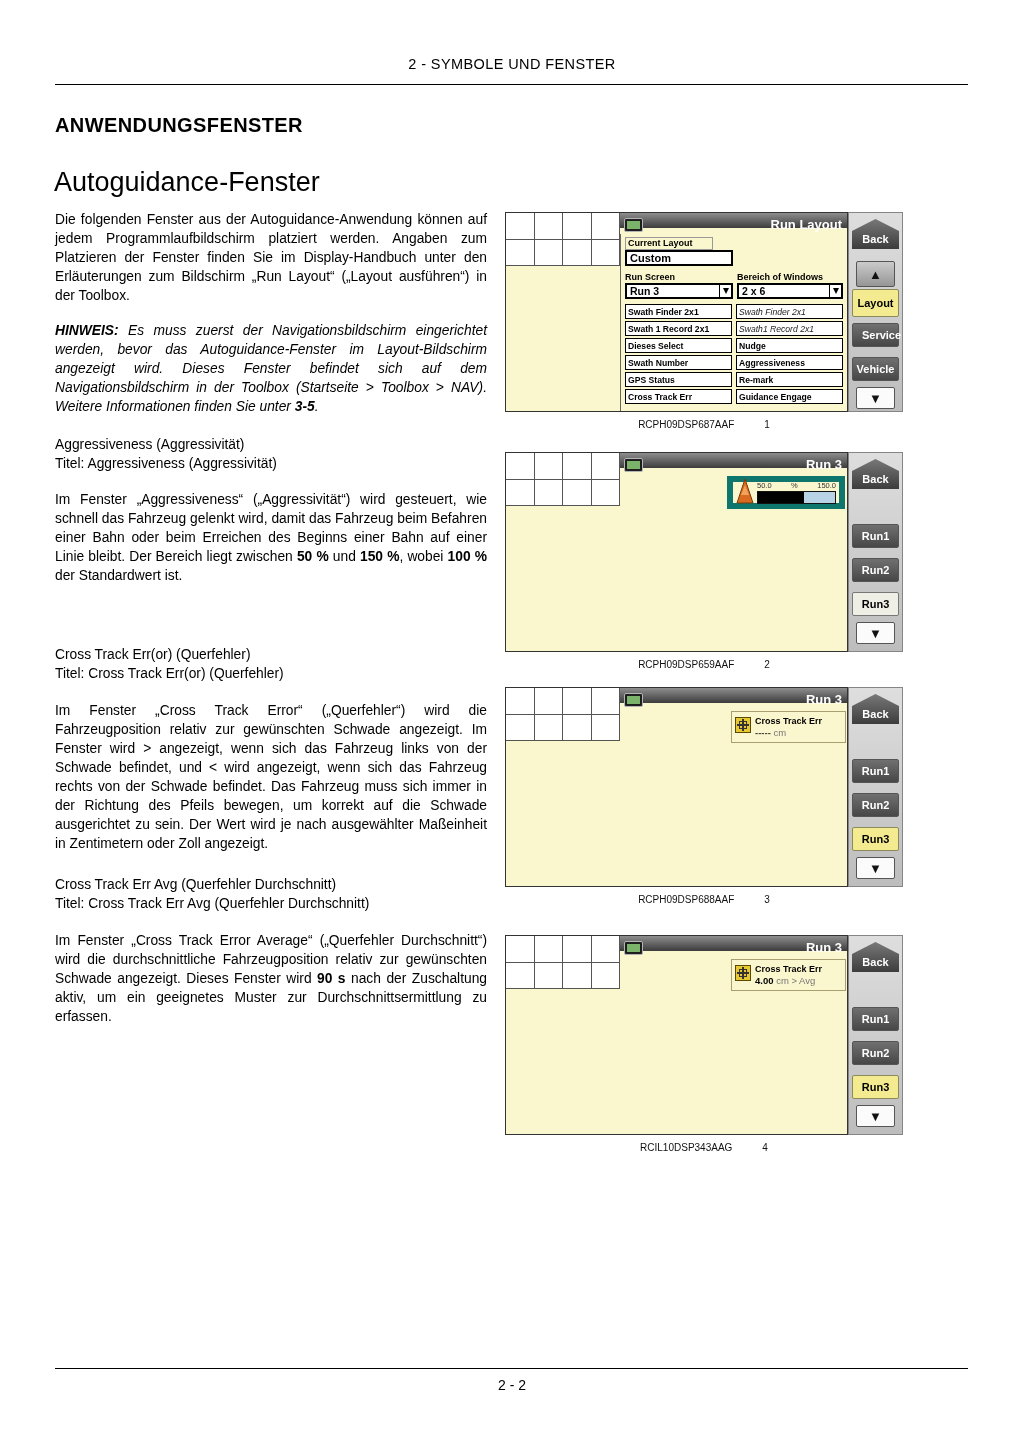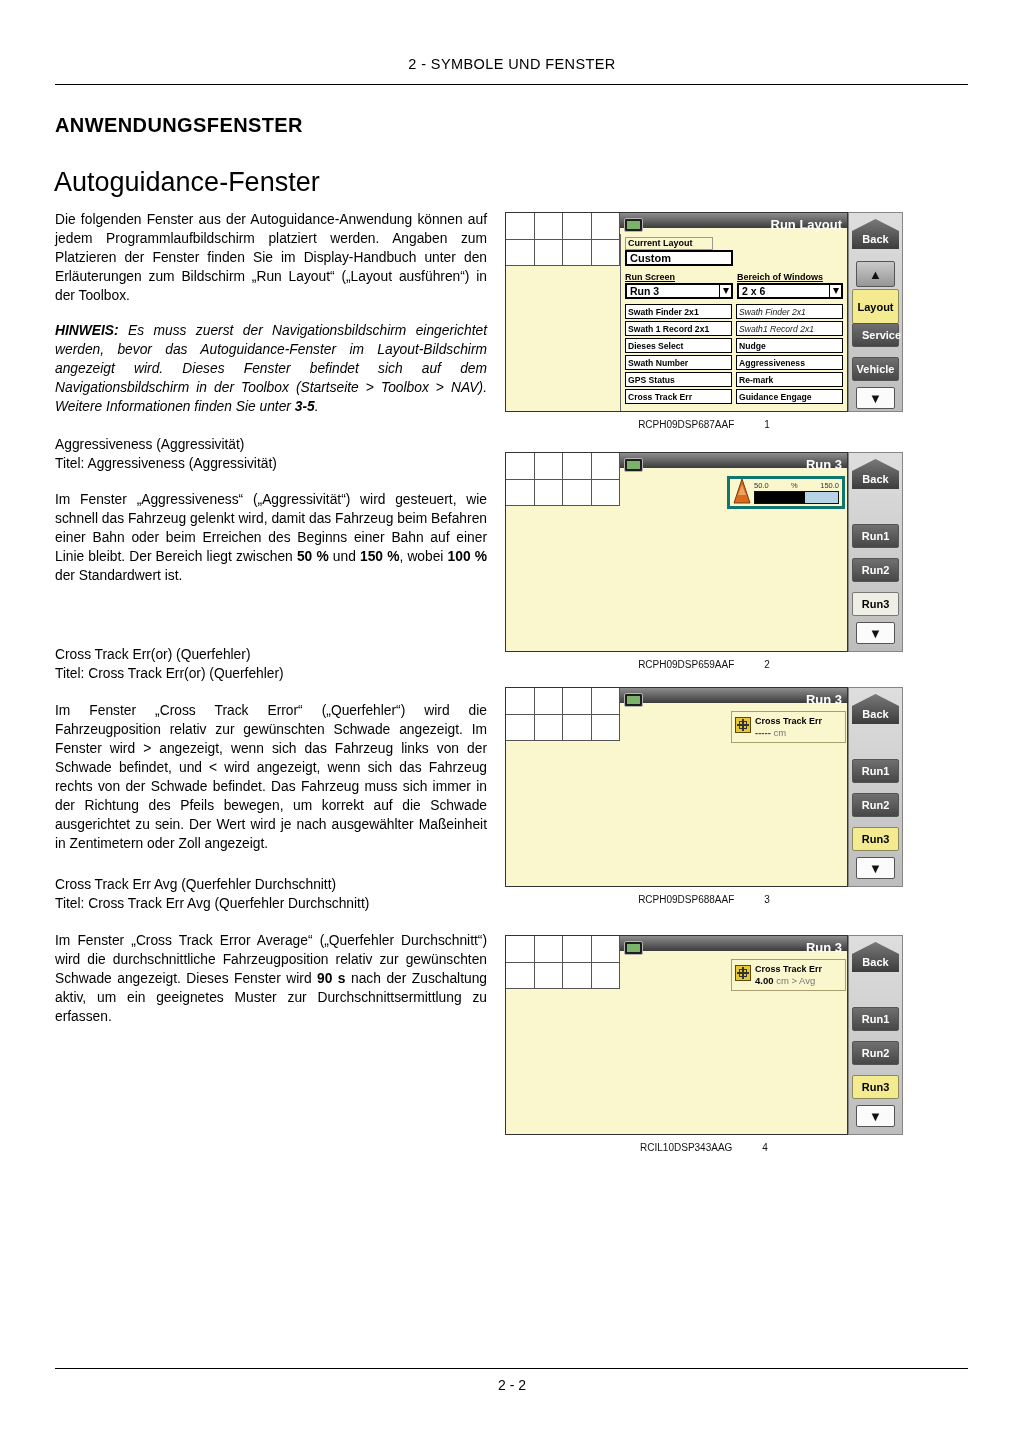--- a/index.html
+++ b/index.html
@@ -54,21 +54,21 @@
   .tb-icon{width:17px;height:12px;background:#1e1e1e;border:1px solid #b5b5b5;border-radius:2px;
            position:relative;flex:0 0 auto;display:inline-block;}
   .tb-icon-inner{position:absolute;left:2px;top:2px;right:2px;bottom:2px;background:#7cb36a;}
 
   
   .dlg{position:absolute;left:114px;top:21px;width:227px;height:177px;border-left:1px solid #666;box-sizing:border-box;}
   .cl-label{position:absolute;left:4px;top:3px;width:88px;height:13px;border:1px solid #999;
             font-size:9px;font-weight:bold;line-height:11px;padding:0 2px;box-sizing:border-box;}
   .cl-value{position:absolute;left:4px;top:16px;width:108px;height:16px;background:#fff;border:2px solid #000;
             font-size:11px;font-weight:bold;display:flex;align-items:center;padding:0 3px;box-sizing:border-box;}
-  .fld-label{position:absolute;font-size:9px;font-weight:bold;text-decoration:underline;}
+  .fld-label{position:absolute;font-size:9px;font-weight:bold;}
   .rs-label{left:4px;top:38px;}
   .now-label{left:116px;top:38px;}
   .dd{position:absolute;height:16px;background:#fff;border:2px solid #000;display:flex;align-items:center;
       font-size:10.5px;font-weight:bold;padding-left:3px;box-sizing:border-box;}
   .rs-box{left:4px;top:49px;width:108px;}
   .now-box{left:116px;top:49px;width:106px;}
   .dd-arrow-box{margin-left:auto;width:11px;align-self:stretch;border-left:1px solid #000;
                 display:flex;align-items:center;justify-content:center;background:#fff;}
   .dd-arrow{width:0;height:0;border-left:3.5px solid transparent;border-right:3.5px solid transparent;
             border-top:6px solid #000;}
@@ -85,31 +85,31 @@
           color:#fff;font-weight:bold;font-size:11px;display:flex;align-items:flex-end;
           justify-content:center;padding-bottom:4px;box-sizing:border-box;}
   .sb-btn{position:absolute;left:3px;width:47px;box-sizing:border-box;display:flex;align-items:center;
           justify-content:center;font-weight:bold;font-size:11px;border:1px solid #555;border-radius:2px;}
   .btn-dark{background:linear-gradient(#707070,#474747);color:#fff;}
   .btn-yellow{background:#f4eb90;color:#000;border-color:#8a8a5a;}
   .btn-sel-light{background:#f0efe6;color:#000;border-color:#777;}
   .b-arrow{left:7px;width:39px;background:linear-gradient(#cacaca,#969696);color:#111;font-size:13px;}
   .b-arrow-light{left:7px;width:39px;background:#fbfbfb;color:#111;font-size:13px;}
   #s1 .b-up{top:48px;height:26px;}
-  #s1 .b-layout{top:76px;height:35px;}
+  #s1 .b-layout{top:76px;height:28px;}
   #s1 .b-service{top:110px;height:24px;padding-left:12px;}
   #s1 .b-vehicle{top:144px;height:24px;}
   #s1 .b-down1{top:174px;height:22px;}
   .b-run1{top:71px;height:24px;}
   .b-run2{top:105px;height:24px;}
   .b-run3{top:139px;height:24px;}
   .b-down2{top:169px;height:22px;}
 
   
-  .agg-widget{position:absolute;left:221px;top:23px;width:118px;height:33px;border:3px solid #0f766e;
+  .agg-widget{position:absolute;left:221px;top:23px;width:118px;height:33px;border:6px solid #0f766e;
               display:flex;align-items:center;gap:3px;padding:10px 3px;box-sizing:border-box;}
   .agg-scale{flex:1;}
   .agg-labels{display:flex;justify-content:space-between;font-size:7.5px;color:#333;line-height:8px;}
   .agg-bar{height:11px;border:1px solid #111;background:#b9d3e6;position:relative;margin-top:1px;}
   .agg-fill{position:absolute;left:0;top:0;bottom:0;width:60%;background:#000;}
 
   .ct-widget{position:absolute;left:225px;top:23px;width:115px;height:32px;border:1px solid #a8a070;
              display:flex;gap:4px;padding:2px 3px;box-sizing:border-box;align-items:center;}
   .ct-title{font-size:9px;font-weight:bold;line-height:10px;}
   .ct-valrow{font-size:9.5px;line-height:11px;margin-top:1px;}

